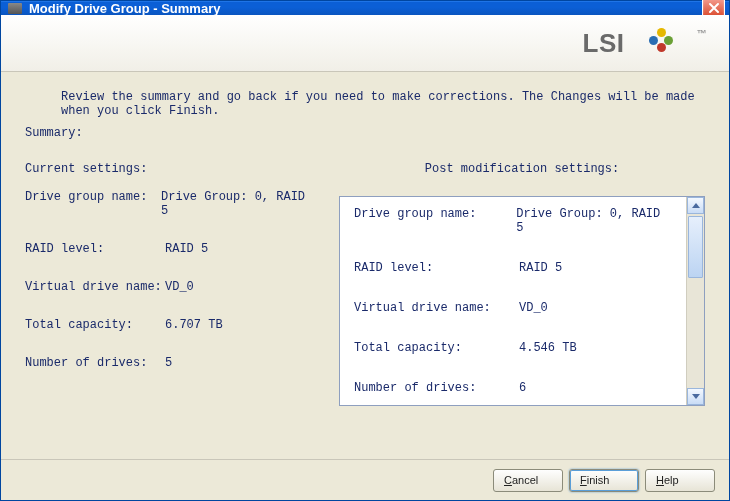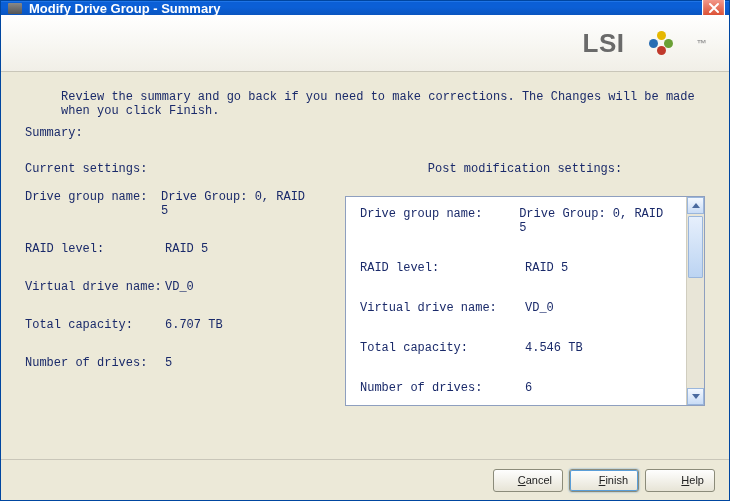--- a/index.html
+++ b/index.html
@@ -71,21 +71,20 @@
     padding-right: 22px;
     border-bottom: 1px solid #c9c6b9;
   }
   .logo-text {
     font-family: Arial, sans-serif;
     font-size: 26px;
     font-weight: 600;
     color: #6a6a6a;
     letter-spacing: 0.5px;
     display: flex;
-    align-items: center;
     gap: 24px;
     margin-left: 36px;
   }
   .logo-burst {
     position: relative;
     width: 24px;
     height: 24px;
   }
   .logo-burst .petal {
     position: absolute;
@@ -100,21 +99,21 @@
   }
   .instruction {
     margin-bottom: 8px;
     margin-left: 36px;
   }
   .summary-label {
     margin-bottom: 22px;
   }
   .two-col {
     display: flex;
-    gap: 30px;
+    gap: 24px;
   }
   .left-col {
     width: 290px;
   }
   .section-hdr {
     margin-bottom: 14px;
   }
   .kv-row {
     display: flex;
     margin-bottom: 24px;
@@ -202,21 +201,21 @@
     background: linear-gradient(#fefefe, #e7e4d6);
     border: 1px solid #8b8b7a;
     border-radius: 3px;
     font-family: Tahoma, sans-serif;
     font-size: 11px;
     color: #222;
     cursor: pointer;
     padding: 0 10px;
     display:flex;
     align-items:center;
-    justify-content:flex-end;
+    justify-content:flex-start;
   }
   .btn.primary {
     box-shadow: 0 0 0 1px #5a9ed8 inset, 0 0 2px #5a9ed8;
   }
   .mnemonic {
     text-decoration: underline;
   }
 </style>
 </head>
 <body>

